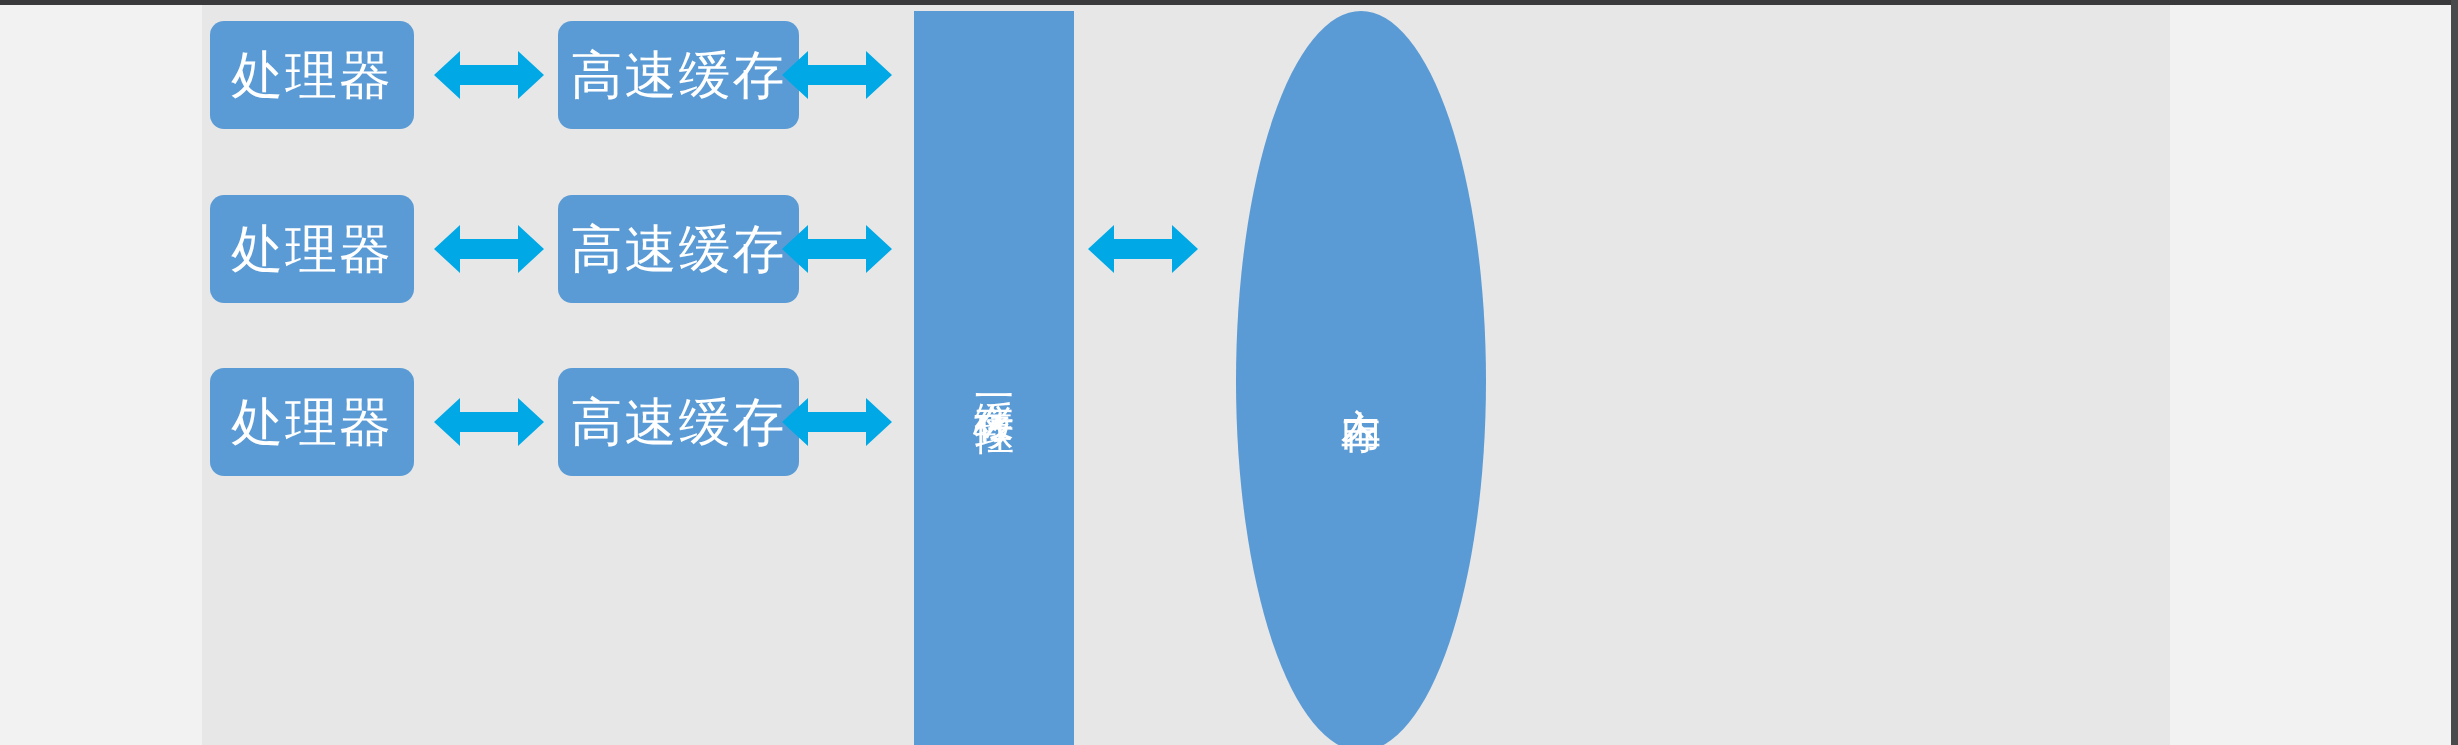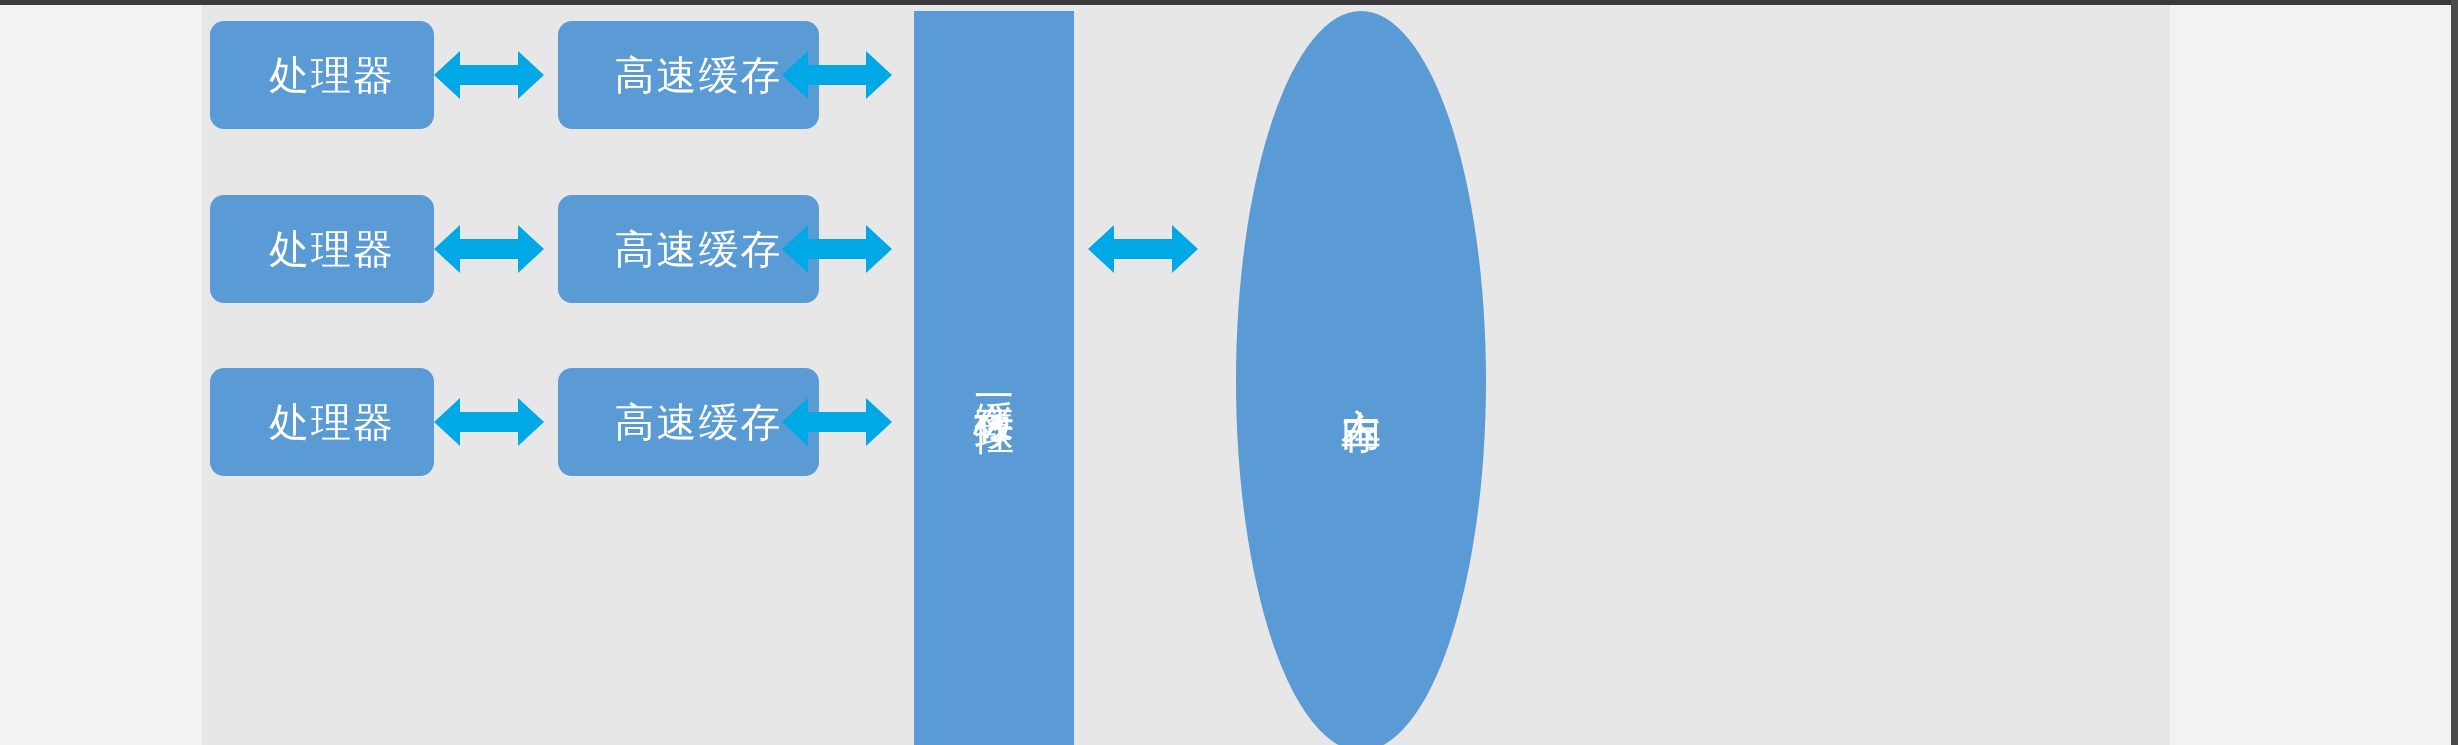--- a/index.html
+++ b/index.html
@@ -42,25 +42,24 @@
   }
 
   .node-box {
     position: absolute;
     background: #5b9bd5;
     border-radius: 14px;
     color: #ffffff;
     display: flex;
     align-items: center;
     justify-content: center;
-    font-size: 40px;
+    font-size: 52px;
     letter-spacing: 2px;
     line-height: 1;
     user-select: none;
-    padding-left: 20px;
   }
   .processor-box { left: 8px;  width: 204px; height: 108px; }
   .cache-box     { left: 356px; width: 241px; height: 108px; }
 
   .row-1 { top: 16px; }
   .row-2 { top: 190px; }
   .row-3 { top: 363px; }
 
   
   .vert-node {

